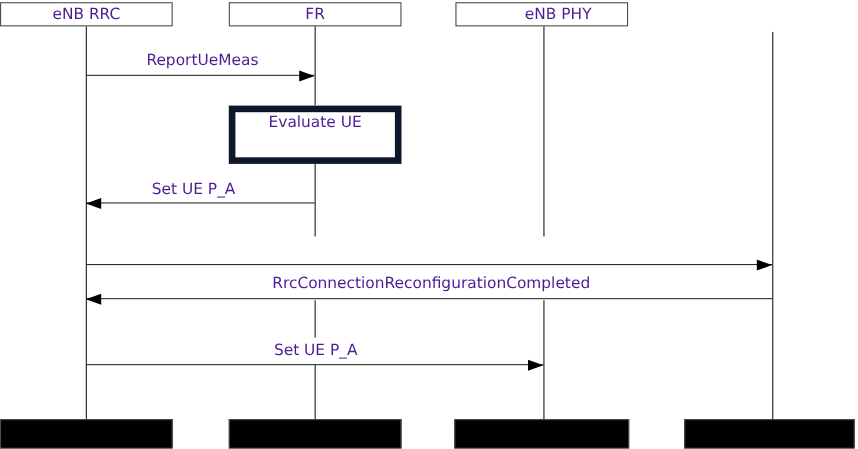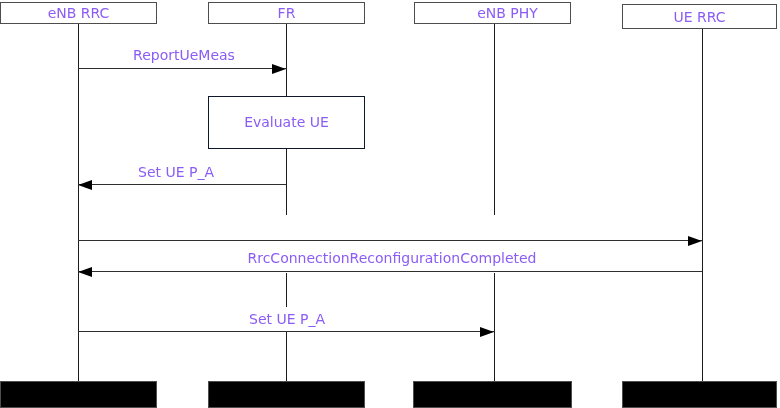--- a/index.html
+++ b/index.html
@@ -1,31 +1,31 @@
 <!DOCTYPE html>
 <html><head>
 <meta charset="utf-8">
 <style>
   html,body { margin:0; padding:0; background:#fff; }
   #canvas {
     position:relative; width:780px; height:408px;
     background:#fff; overflow:hidden;
     font-family:"DejaVu Sans", sans-serif;
-    color:#8b5cf6; font-size:14px;
+    color:#4c1d95; font-size:14px;
   }
   .head-box {
     position:absolute; top:2px; height:22px;
     background:#fff; border:1px solid #4d4d4d;
     display:flex; align-items:center; justify-content:center;
     box-sizing:border-box;
   }
   .lifeline { position:absolute; width:1px; background:#1c1c1c; }
   .action-box {
-    position:absolute; background:#fff; border:1px solid #0f172a;
-    display:flex; flex-direction:column; align-items:center; justify-content:center;
+    position:absolute; background:#fff; border:6px solid #0f172a;
+    display:flex; flex-direction:column; align-items:center; justify-content:flex-start;
     box-sizing:border-box; line-height:19px; text-align:center;
   }
   .msg-line { position:absolute; height:1px; background:#2e2e2e; }
   .arrow-right {
     position:absolute; width:0; height:0;
     border-top:5px solid transparent; border-bottom:5px solid transparent;
     border-left:14px solid #000;
   }
   .arrow-left {
     position:absolute; width:0; height:0;
@@ -48,23 +48,20 @@
 <div id="canvas">
 
   <div class="head-box" style="left:0; width:157px;">
     <span>eNB RRC</span>
   </div>
   <div class="head-box" style="left:208px; width:157px;text-align:right;">
     <span>FR</span>
   </div>
   <div class="head-box" style="left:414px; width:157px;padding-left:30px;">
     <span>eNB PHY</span>
-  </div>
-  <div class="head-box" style="left:622px; width:155px; top:4px; height:25px;">
-    <span>UE RRC</span>
   </div>
 
   <div class="lifeline" style="left:78px; top:24px; height:357px;"></div>
 
   <div class="lifeline" style="left:286px; top:24px; height:72px;"></div>
   <div class="lifeline" style="left:286px; top:149px; height:66px;"></div>
   <div class="lifeline" style="left:286px; top:273px; height:34px;"></div>
   <div class="lifeline" style="left:286px; top:331px; height:50px;"></div>
 
   <div class="lifeline" style="left:494px; top:24px; height:191px;"></div>

